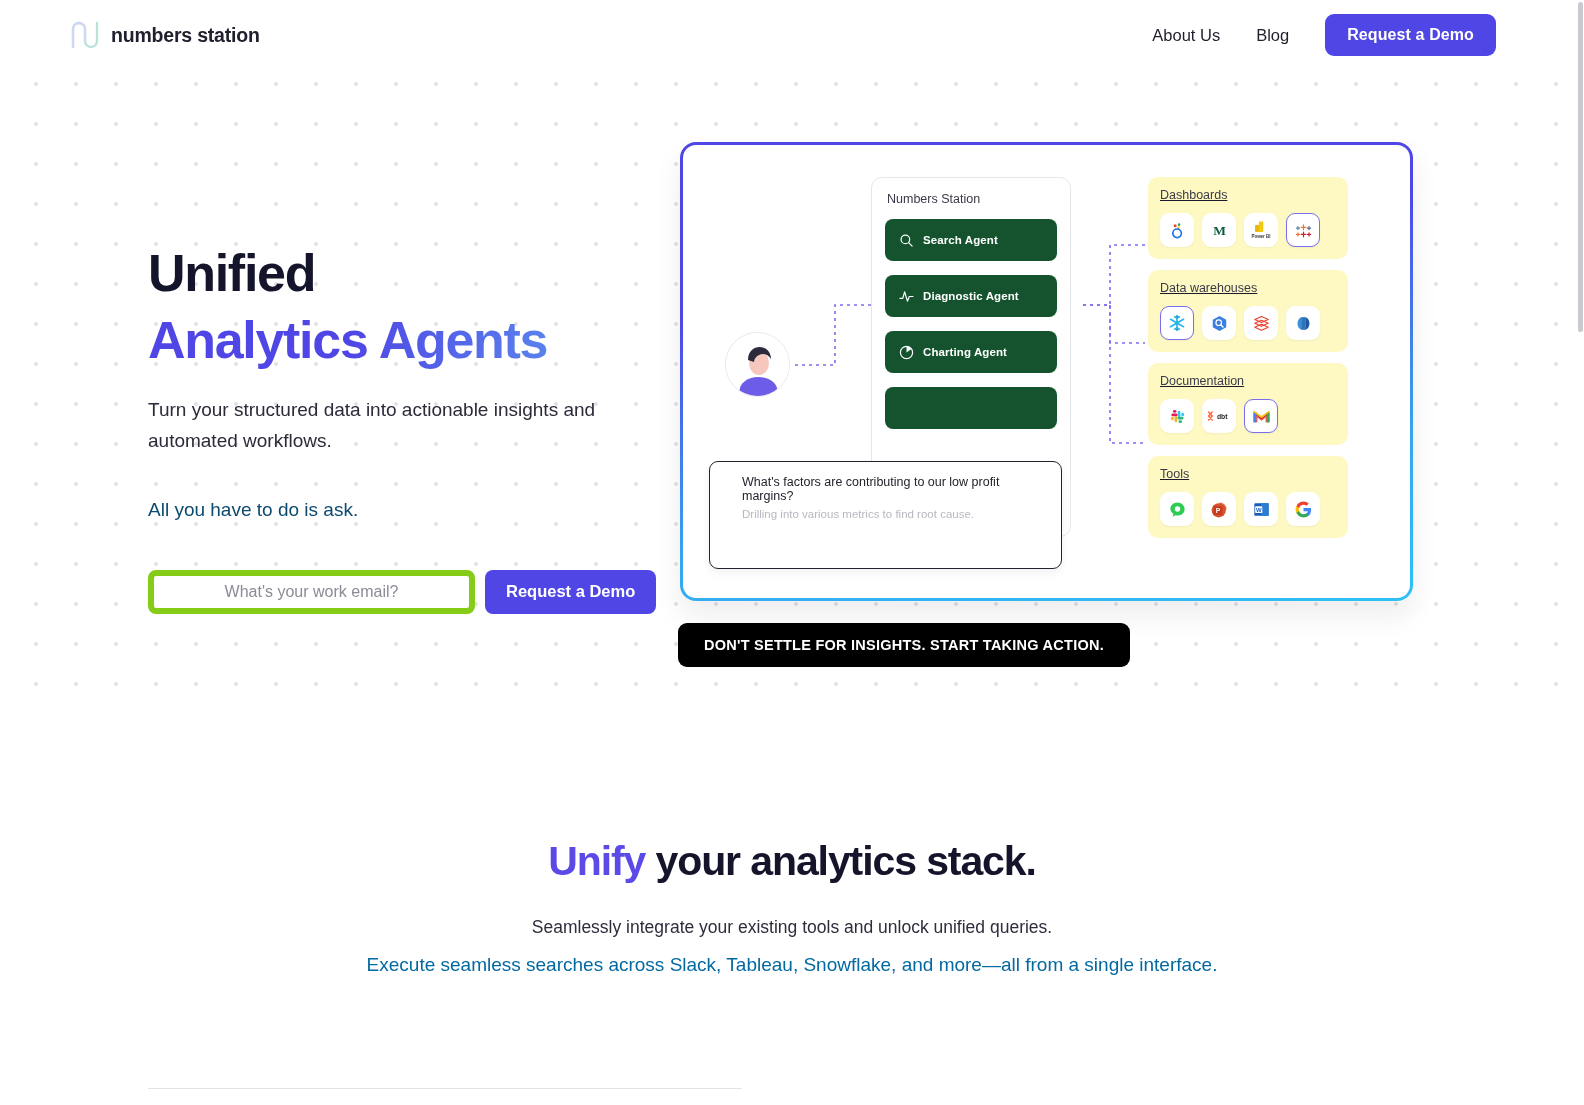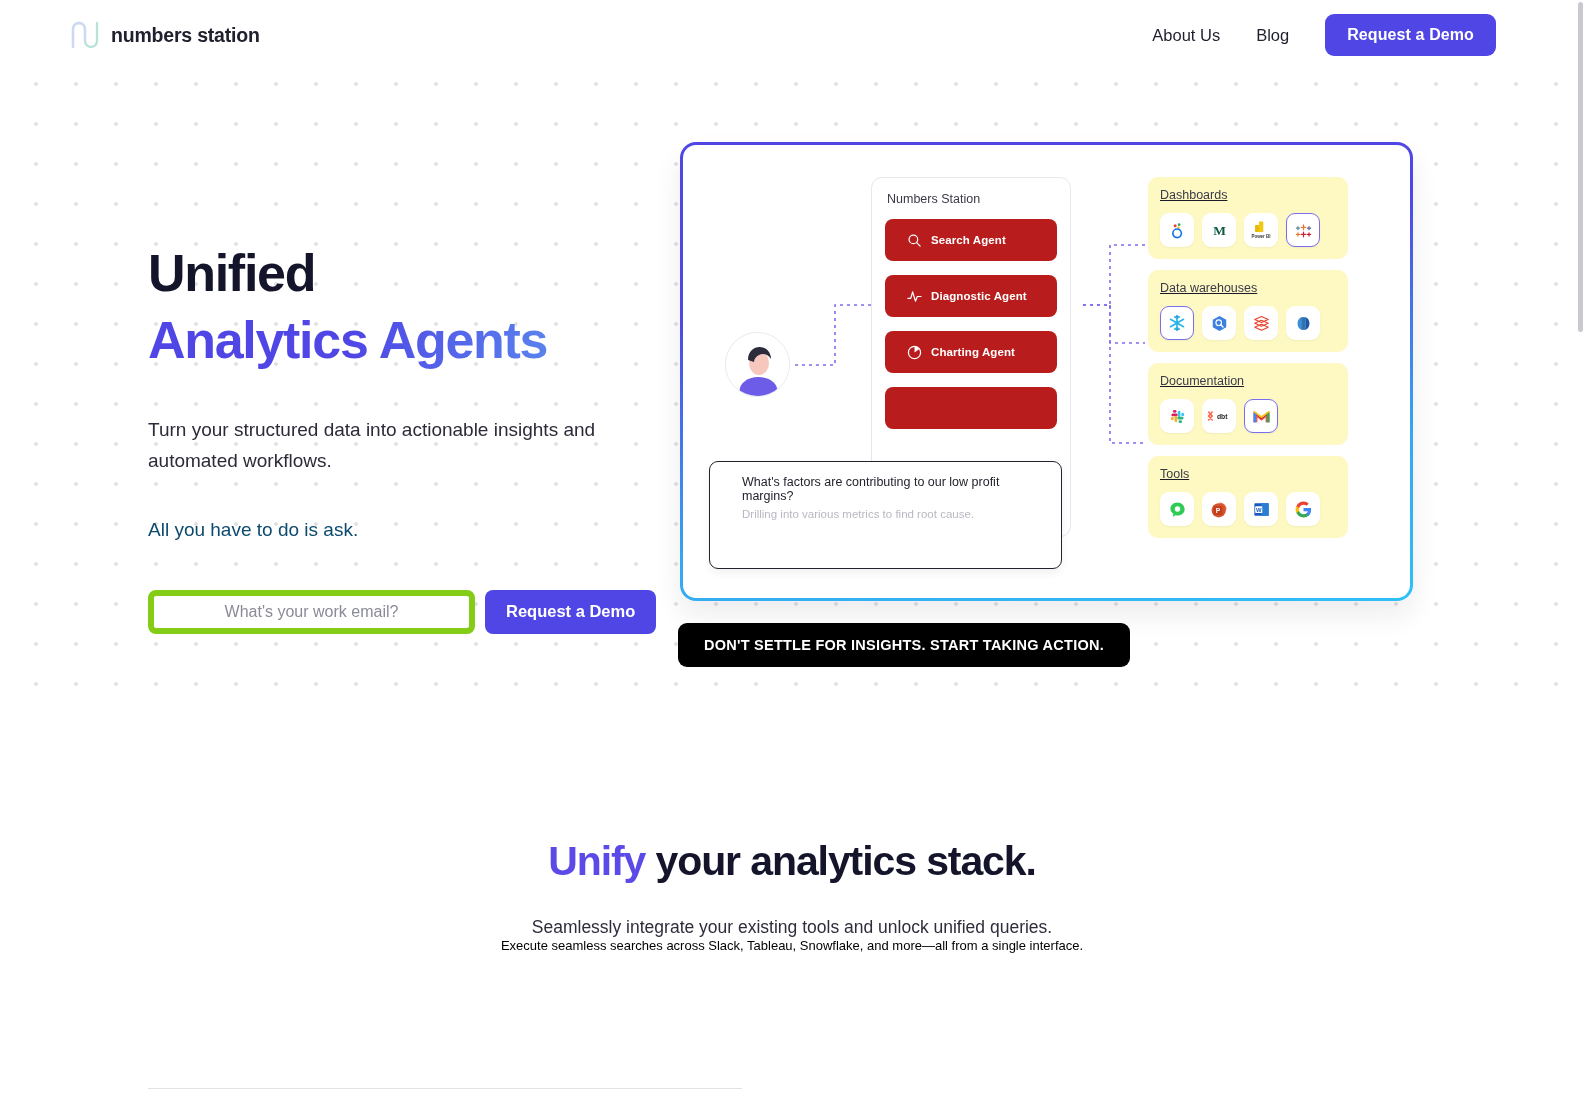--- a/index.html
+++ b/index.html
@@ -100,21 +100,21 @@
     letter-spacing: -1.3px;
     line-height: 1.18;
     background: linear-gradient(95deg, #4f46e5 0%, #4f46e5 36%, #5b8def 78%, #6aa3f5 100%);
     -webkit-background-clip: text;
     background-clip: text;
     color: transparent;
     -webkit-text-fill-color: transparent;
     margin-top: 6px;
   }
   .hero-sub {
-    margin-top: 42px;
+    margin-top: 22px;
     font-size: 19px;
     line-height: 1.65;
     color: #2b2b3a;
     max-width: 470px;
   }
   .hero-sub2 {
     margin-top: 38px;
     font-size: 19px;
     line-height: 1.65;
     color: #0c4a6e;
@@ -197,26 +197,26 @@
     padding: 14px 13px;
   }
   .agent-panel-title {
     font-size: 12.5px;
     color: #3a3a48;
     margin-bottom: 13px;
     padding-left: 2px;
   }
   .agent-chip {
     height: 42px;
-    background: #b91c1c;
+    background: #14532d;
     border-radius: 8px;
     display: flex;
     align-items: center;
     gap: 9px;
-    padding-left: 22px;
+    padding-left: 14px;
     margin-bottom: 14px;
     cursor: pointer;
   }
   .agent-chip span.lbl {
     color: #fff;
     font-size: 11.5px;
     font-weight: 700;
     letter-spacing: 0.1px;
   }
   .agent-ico { width: 15px; height: 15px; display: block; flex: 0 0 15px; }
@@ -294,21 +294,21 @@
     z-index: 5;
   }
   .unify-h {
     font-size: 41px;
     font-weight: 700;
     letter-spacing: -1.1px;
     color: #14142b;
   }
   .unify-h .accent { color: #5b4ae8; }
   .unify-p1 { margin-top: 32px; font-size: 17.5px; color: #2d2d3c; }
-  .unify-p2 { font-size: 13px; color: #000000; }
+  .unify-p2 { margin-top: 16px; font-size: 19px; color: #0369a1; }
 
   .divider {
     position: absolute;
     left: 148px; top: 1088px;
     width: 594px; height: 1px;
     background: #e3e3e6;
   }
 
   .scrollbar {
     position: absolute;

